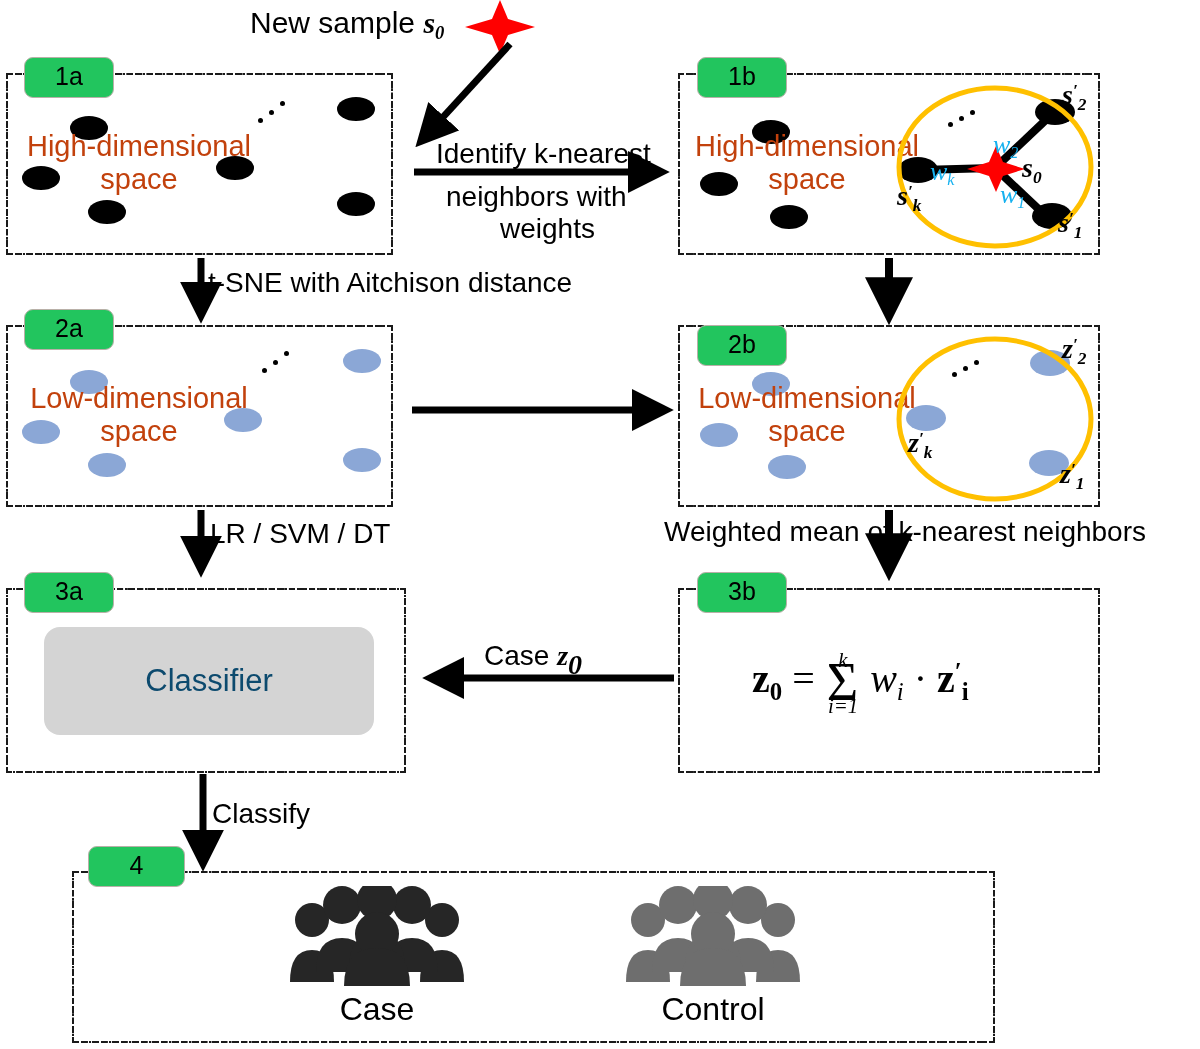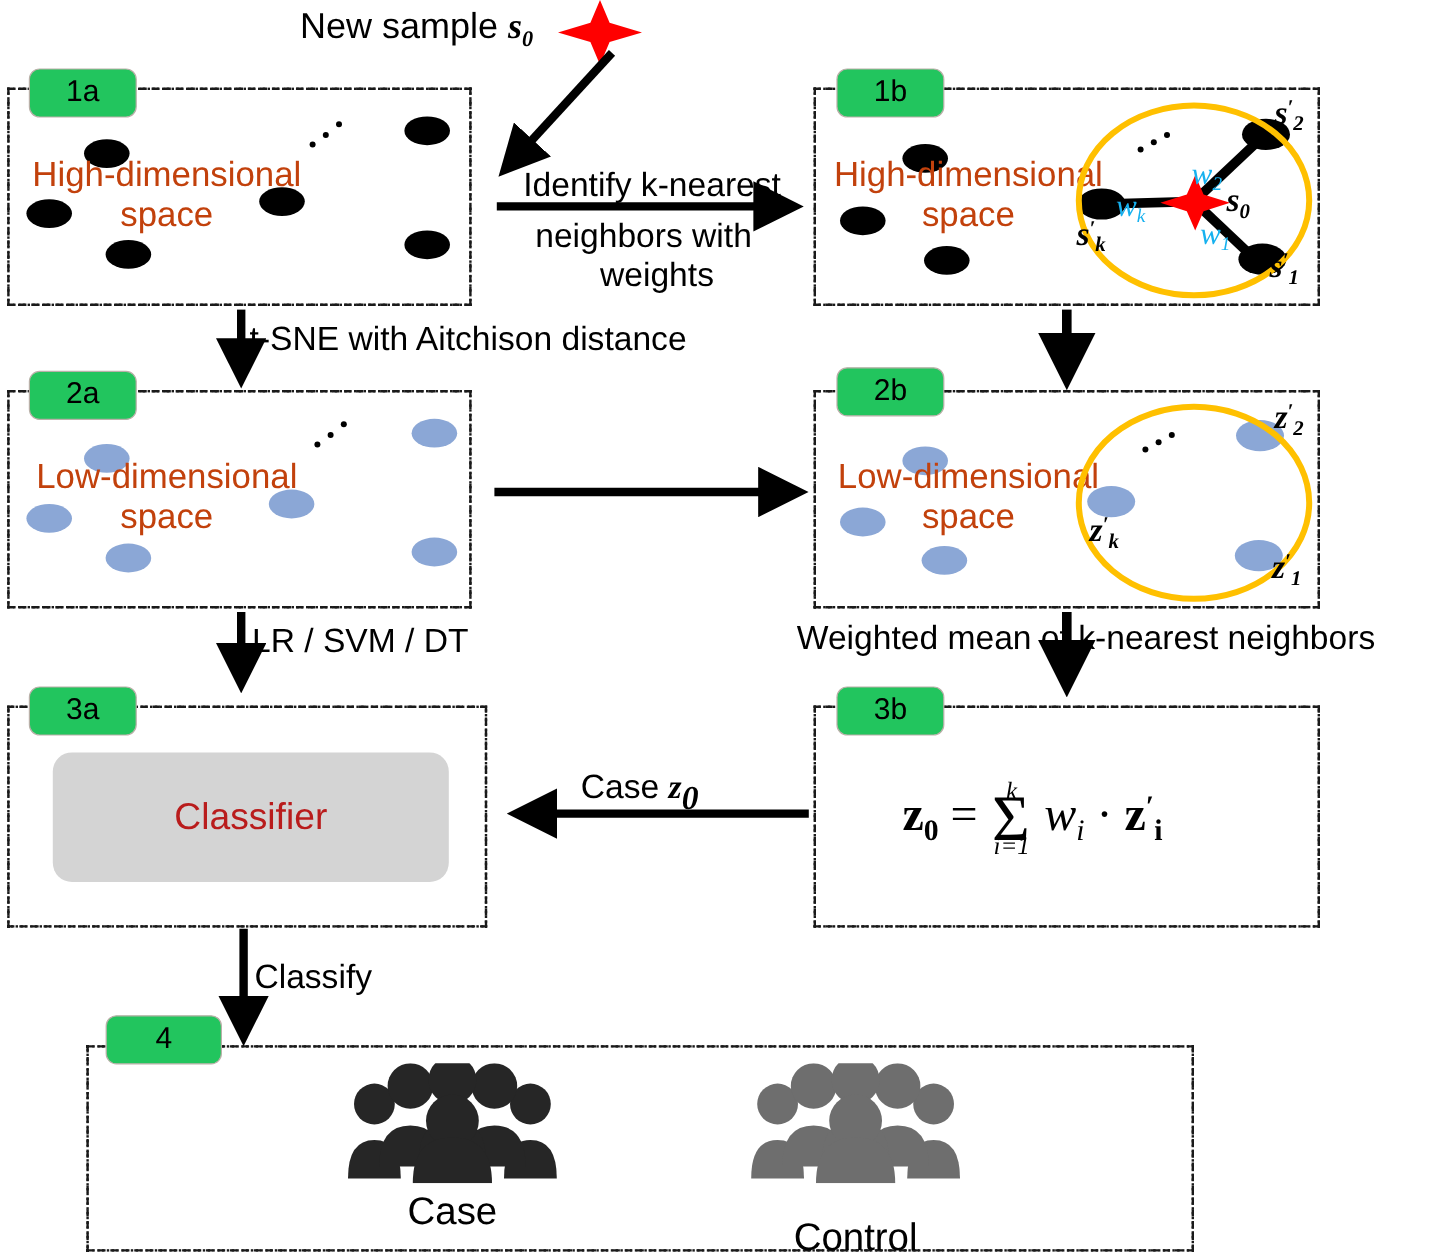--- a/index.html
+++ b/index.html
@@ -83,21 +83,21 @@
   }
   
   .classifier-box {
     position: absolute;
     background: #d4d4d4;
     border-radius: 16px;
     display: flex;
     align-items: center;
     justify-content: center;
     font-size: 31px;
-    color: #b91c1c;
+    color: #0c4a6e;
     z-index: 3;
   }
   
   .formula {
     position: absolute;
     z-index: 3;
     font-family: "Liberation Serif", serif;
     font-size: 40px;
     color: #000;
     white-space: nowrap;
@@ -272,21 +272,21 @@
   <div class="dot lo" style="left:224px; top:408px; width:38px; height:24px;"></div>
   <div class="dot lo" style="left:343px; top:349px; width:38px; height:24px;"></div>
   <div class="dot lo" style="left:343px; top:448px; width:38px; height:24px;"></div>
   <div class="ellipsis-dots" style="left:262px; top:350px; width:40px; height:26px;">
     <i style="left:0px;  top:18px;"></i>
       <i style="left:11px; top:10px;"></i>
       <i style="left:22px; top:1px;"></i>
   </div>
 
   <div class="panel" style="left:678px; top:325px; width:422px; height:182px;"></div>
-  <div class="tag" style="left:697px; top:306px; width:88px;">2b</div>
+  <div class="tag" style="left:697px; top:325px; width:88px;">2b</div>
   <div class="ptext" style="left:682px; top:382px; width:250px;">
     <span>Low-dimensional</span><br>
     <span>space</span>
   </div>
   <div class="dot lo" style="left:752px; top:372px; width:38px; height:24px;"></div>
   <div class="dot lo" style="left:700px; top:423px; width:38px; height:24px;"></div>
   <div class="dot lo" style="left:768px; top:455px; width:38px; height:24px;"></div>
 
   <svg class="arrowsvg" style="left:895px; top:335px;" width="200" height="168" viewBox="0 0 200 168">
     <ellipse cx="100" cy="84" rx="96" ry="80" fill="none" stroke="#ffc000" stroke-width="5"></ellipse>
@@ -385,15 +385,15 @@
       <circle cx="60" cy="19" r="19"></circle>
         <path d="M34 86 q0 -34 26 -34 q26 0 26 34 z"></path>
       <circle cx="130" cy="19" r="19"></circle>
         <path d="M104 86 q0 -34 26 -34 q26 0 26 34 z"></path>
       <circle cx="95" cy="14" r="20"></circle>
         <path d="M67 82 q0 -35 28 -35 q28 0 28 35 z"></path>
       <circle cx="95" cy="48" r="22"></circle>
         <path d="M62 100 q0 -38 33 -38 q33 0 33 38 z"></path>
     </g>
   </svg>
-  <div class="grouplabel" style="left:618px; top:991px; width:190px;margin-top:22px;">Control</div>
+  <div class="grouplabel" style="left:618px; top:991px; width:190px;">Control</div>
 
 </div>
 
 </body></html>

